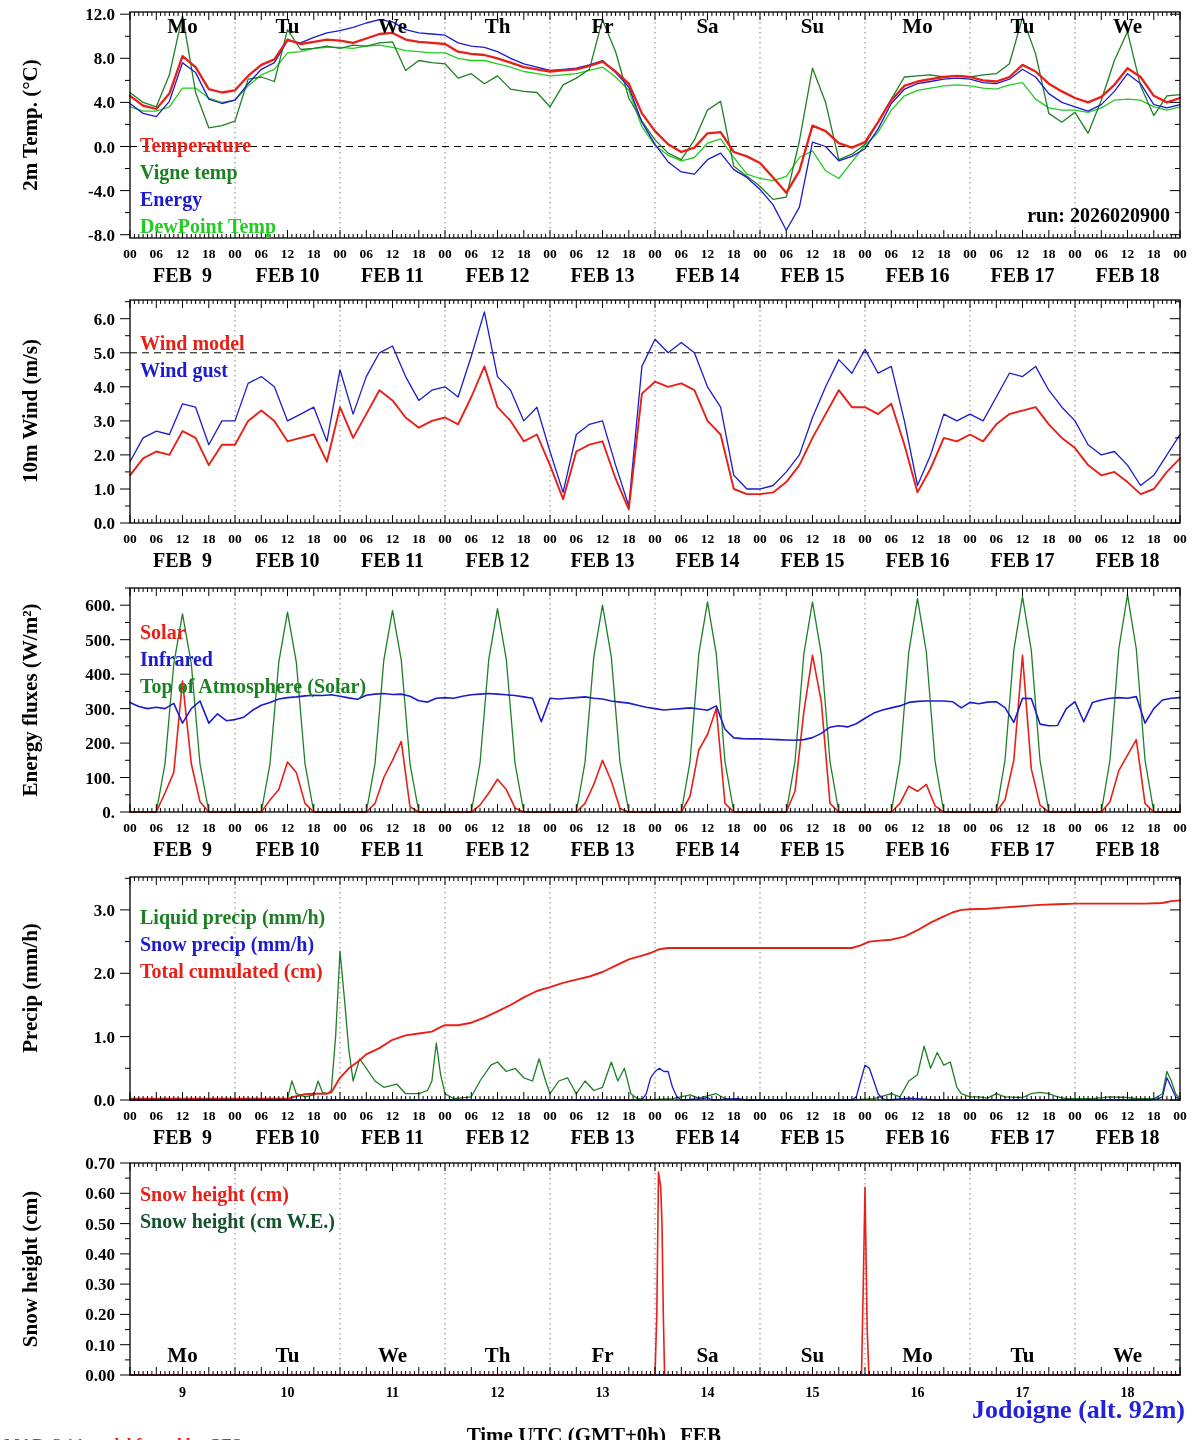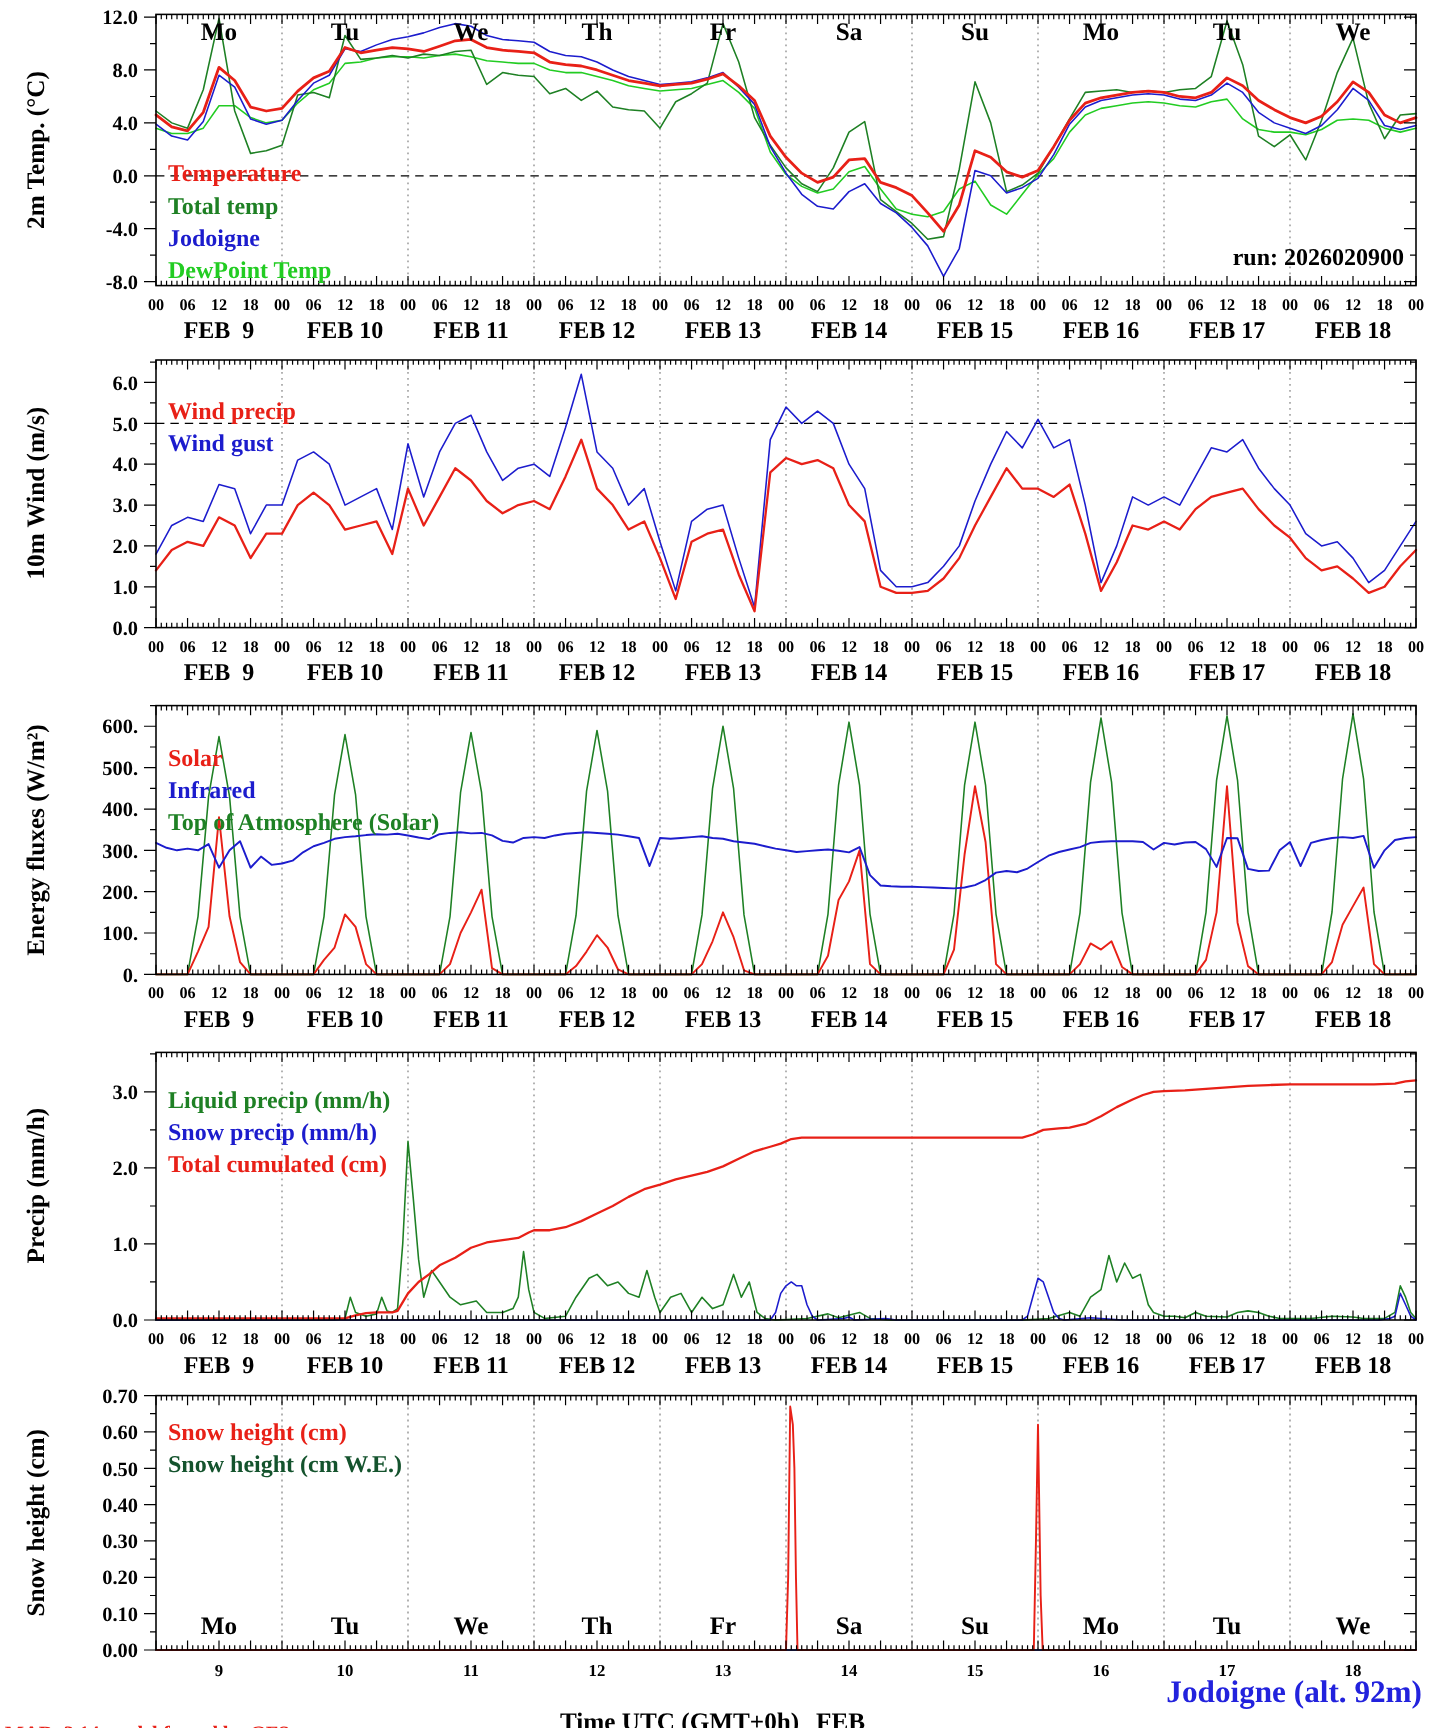--- a/index.html
+++ b/index.html
@@ -333,26 +333,26 @@
     </svg>
 
   <div class="ytitle" style="left:-140px;top:111px">2m Temp. (°C)</div>
   <div class="ytitle" style="left:-140px;top:397px">10m Wind (m/s)</div>
   <div class="ytitle" style="left:-140px;top:686px">Energy fluxes (W/m²)</div>
   <div class="ytitle" style="left:-140px;top:974px">Precip (mm/h)</div>
   <div class="ytitle" style="left:-140px;top:1255px">Snow height (cm)</div>
 
   <div class="legend" style="left:140px;top:118px">
     <div class="lg" style="color: rgb(232, 32, 23); margin-top: 14px;">Temperature</div>
-    <div class="lg" style="color: rgb(30, 128, 36);">Total temp</div>
-    <div class="lg" style="color: rgb(28, 28, 205);">Jodoigne</div>
+    <div class="lg" style="color: rgb(30, 128, 36);">Vigne temp</div>
+    <div class="lg" style="color: rgb(28, 28, 205);">Energy</div>
     <div class="lg" style="color: rgb(34, 204, 34); text-align: center;">DewPoint Temp</div>
   </div>
   <div class="legend" style="left:140px;top:330px">
-    <div class="lg" style="color: rgb(232, 32, 23);">Wind precip</div>
+    <div class="lg" style="color: rgb(232, 32, 23);">Wind model</div>
     <div class="lg" style="color: rgb(28, 28, 205);">Wind gust</div>
   </div>
   <div class="legend" style="left:140px;top:904px">
     <div class="lg" style="color: rgb(30, 128, 36);">Liquid precip (mm/h)</div>
     <div class="lg" style="color: rgb(28, 28, 205);">Snow precip (mm/h)</div>
     <div class="lg" style="color: rgb(232, 32, 23);">Total cumulated (cm)</div>
   </div>
   <div class="legend" style="left:140px;top:619px">
     <div class="lg" style="color: rgb(232, 32, 23);">Solar</div>
     <div class="lg" style="color: rgb(28, 28, 205);">Infrared</div>

